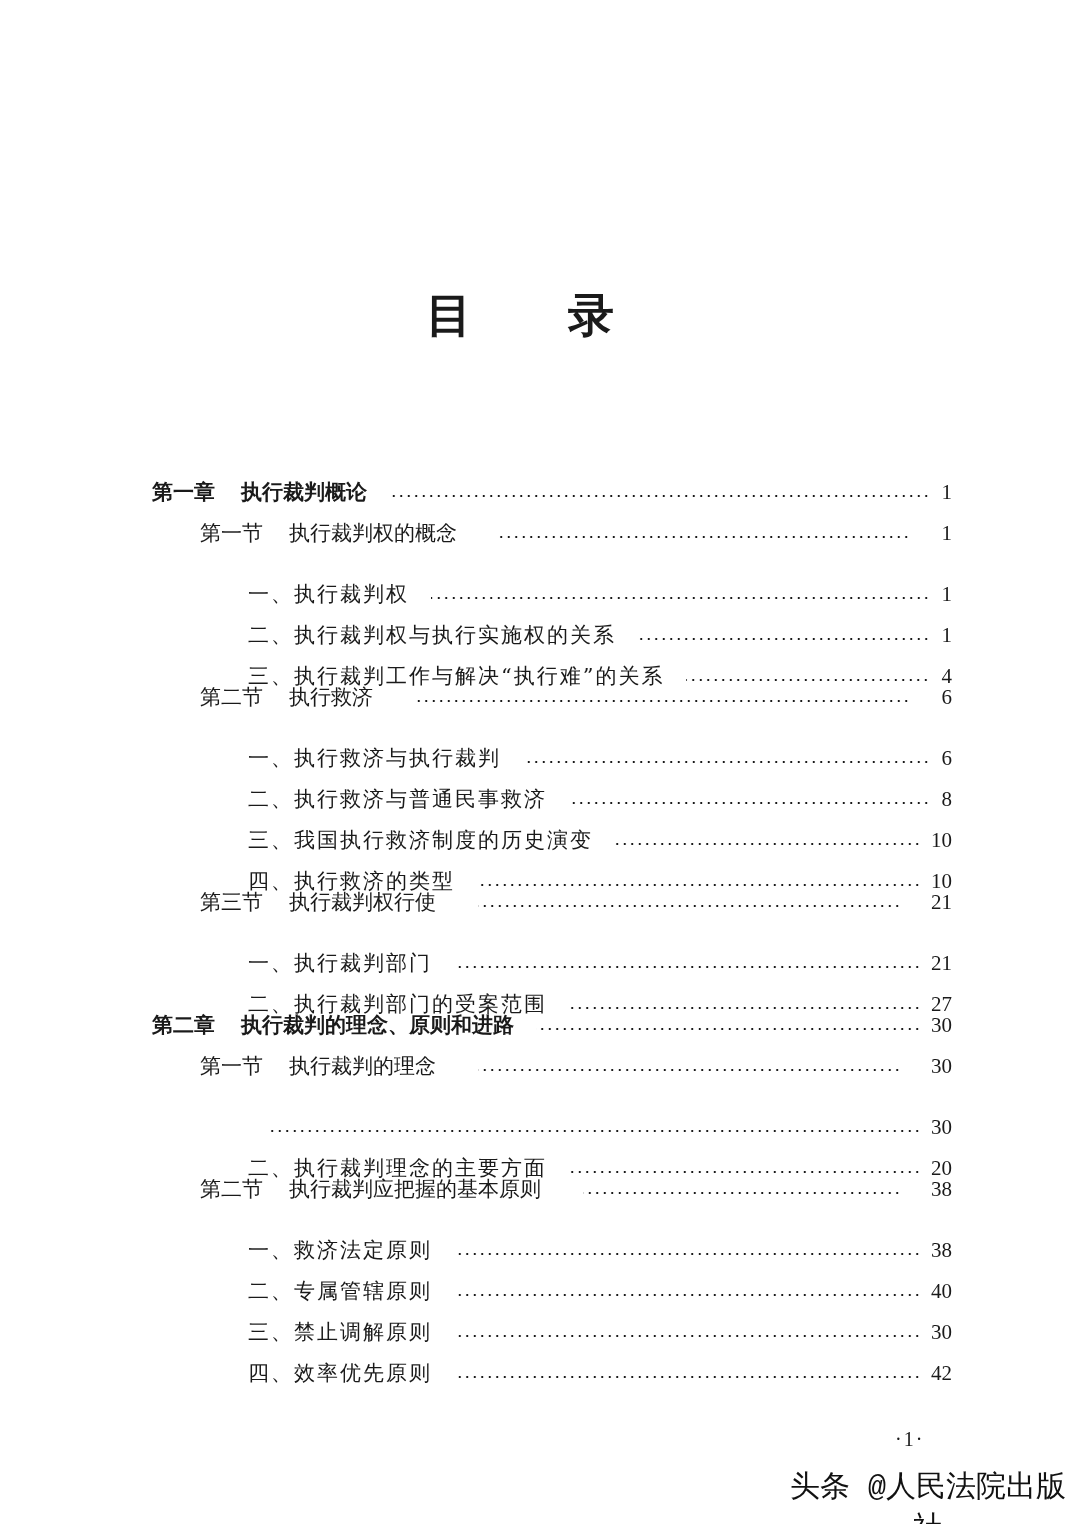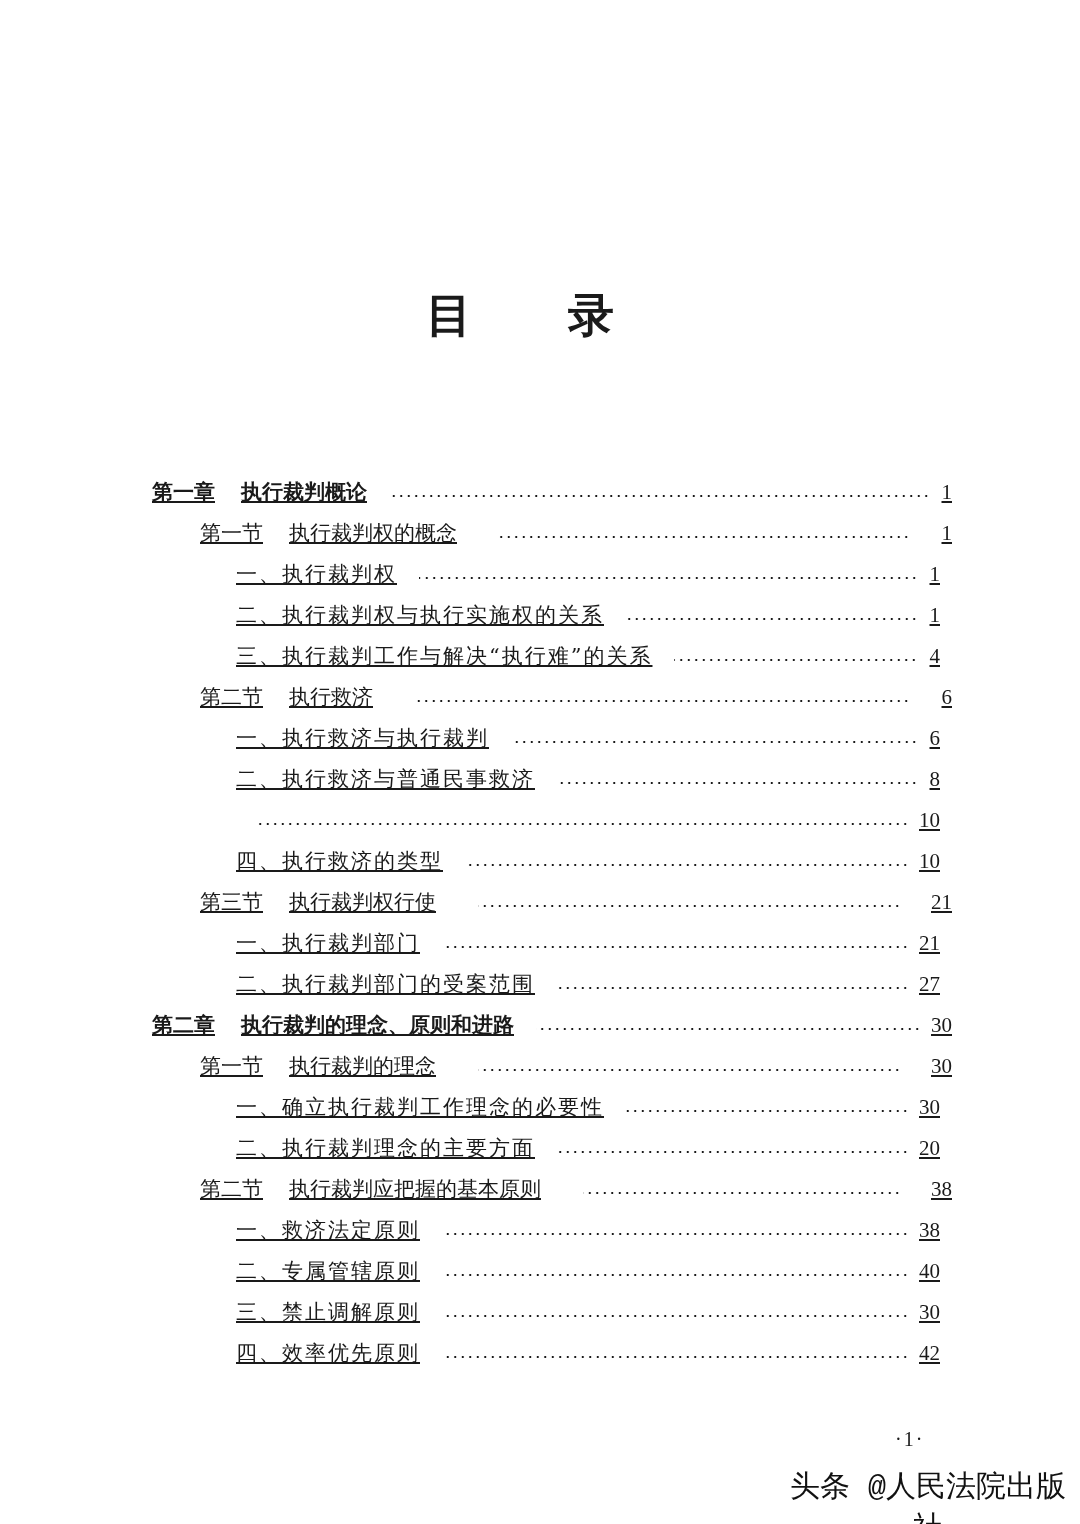--- a/index.html
+++ b/index.html
@@ -33,25 +33,24 @@
       left: 0;
       width: 1080px;
     }
     .row {
       position: absolute;
       height: 40px;
       display: flex;
       font-size: 21px;
       line-height: 40px;
       white-space: nowrap;
-      text-decoration: underline;
     }
     .row.chapter { left: 152px; width: 800px; font-weight: bold; font-family: "DejaVu Sans", "Liberation Sans", sans-serif; }
     .row.section { left: 200px; width: 752px; font-family: "DejaVu Sans", "Liberation Sans", sans-serif; gap: 20px; }
-    .row.item { left: 236px; width: 704px; letter-spacing: 2px; }
+    .row.item { left: 248px; width: 704px; letter-spacing: 2px; margin-top: 20px; }
     .label { flex: 0 0 auto; }
     .label .num { margin-right: 26px; }
     .row.item .label .num { margin-right: 0; }
     .leader {
       flex: 1 1 auto;
       margin: 0 10px 0 22px;
       height: 4px;
       align-self: center;
       margin-top: 8px;
       background-image: radial-gradient(circle, #1a1a1a 1.2px, transparent 1.5px);
@@ -127,20 +126,21 @@
     <span class="label"><span class="num">一、</span><span>执行救济与执行裁判</span></span>
     <span class="leader"></span>
     <span class="page">6</span>
   </div>
   <div class="row item" style="top:287px">
     <span class="label"><span class="num">二、</span><span>执行救济与普通民事救济</span></span>
     <span class="leader"></span>
     <span class="page">8</span>
   </div>
   <div class="row item" style="top:328px">
+    <span class="label"><span class="num">三、</span><span>我国执行救济制度的历史演变</span></span>
     <span class="leader"></span>
     <span class="page">10</span>
   </div>
   <div class="row item" style="top:369px">
     <span class="label"><span class="num">四、</span><span>执行救济的类型</span></span>
     <span class="leader"></span>
     <span class="page">10</span>
   </div>
   <div class="row section" style="top:410px">
     <span class="label"><span class="num">第三节</span><span>执行裁判权行使</span></span>
@@ -161,21 +161,20 @@
     <span class="label"><span class="num">第二章</span><span>执行裁判的理念、原则和进路</span></span>
     <span class="leader"></span>
     <span class="page">30</span>
   </div>
   <div class="row section" style="top:574px">
     <span class="label"><span class="num">第一节</span><span>执行裁判的理念</span></span>
     <span class="leader"></span>
     <span class="page">30</span>
   </div>
   <div class="row item" style="top:615px">
-    <span class="label"><span class="num">一、</span><span>确立执行裁判工作理念的必要性</span></span>
     <span class="leader"></span>
     <span class="page">30</span>
   </div>
   <div class="row item" style="top:656px">
     <span class="label"><span class="num">二、</span><span>执行裁判理念的主要方面</span></span>
     <span class="leader"></span>
     <span class="page">20</span>
   </div>
   <div class="row section" style="top:697px">
     <span class="label"><span class="num">第二节</span><span>执行裁判应把握的基本原则</span></span>

